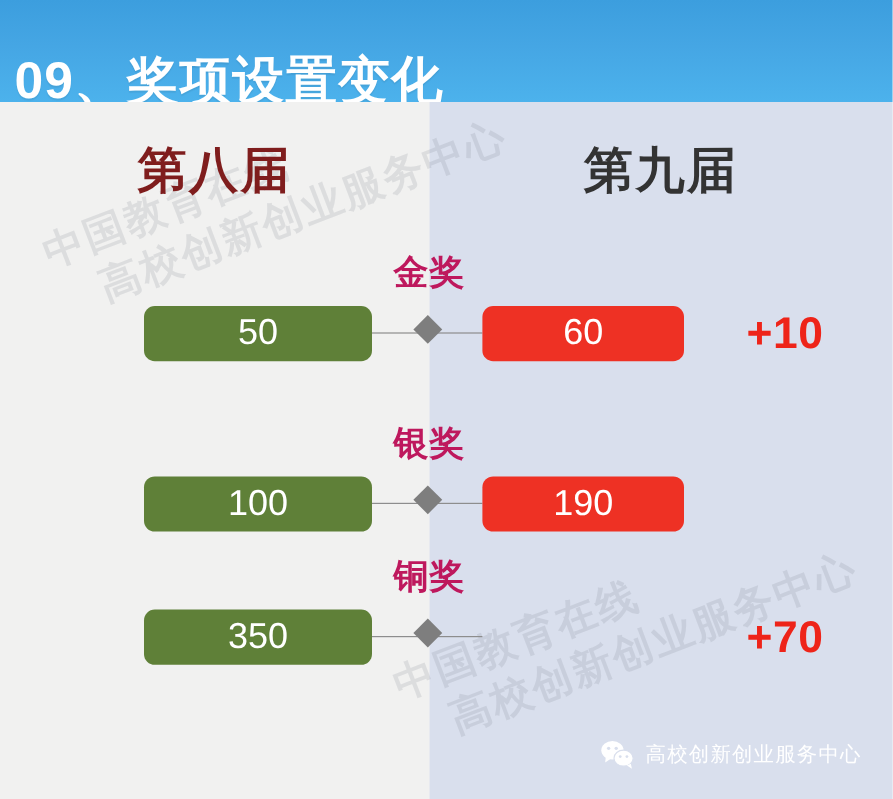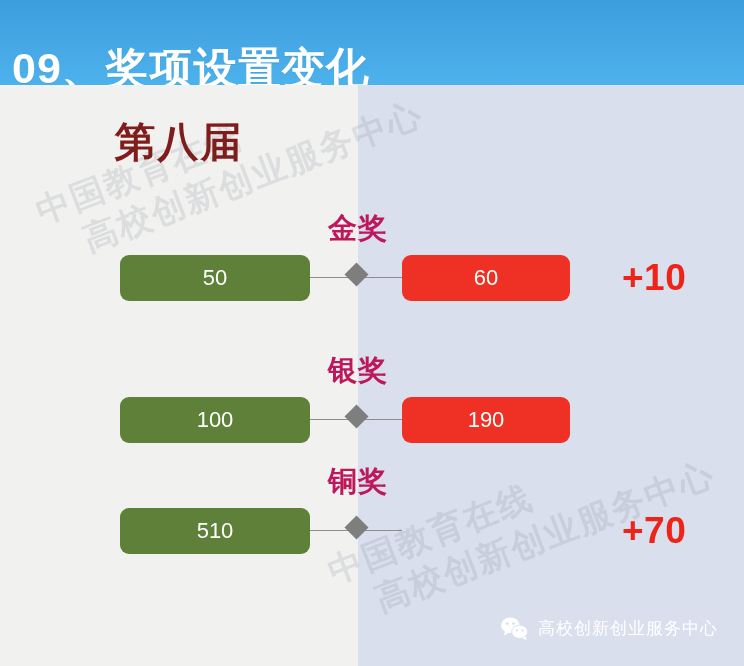--- a/index.html
+++ b/index.html
@@ -132,21 +132,21 @@
     line-height: 36px;
     z-index: 4;
   }
 
   .bar {
     position: absolute;
     top: 45px;
     height: 46px;
     border-radius: 9px;
     color: #ffffff;
-    font-size: 22px;
+    font-size: 30px;
     text-align: center;
     line-height: 46px;
     z-index: 3;
     box-sizing: border-box;
   }
   .bar-old {
     left: 120px;
     width: 190px;
     background: #5f8038;
   }
@@ -239,20 +239,21 @@
         <span>中国教育在线</span>
         <span class="wm-l2">高校创新创业服务中心</span>
       </div>
       <div class="wm wm-b">
         <span>中国教育在线</span>
         <span class="wm-l2">高校创新创业服务中心</span>
       </div>
     </div>
 
     <div class="col-head left-head">第八届</div>
+    <div class="col-head right-head">第九届</div>
 
     <div class="row row-gold">
       <div class="row-label">金奖</div>
       <div class="bar bar-old">50</div>
       <div class="connector">
         <div class="line"></div>
         <div class="diamond"></div>
       </div>
       <div class="bar bar-new">60</div>
       <div class="delta">+10</div>
@@ -263,21 +264,21 @@
       <div class="bar bar-old">100</div>
       <div class="connector">
         <div class="line"></div>
         <div class="diamond"></div>
       </div>
       <div class="bar bar-new">190</div>
     </div>
 
     <div class="row row-bronze">
       <div class="row-label">铜奖</div>
-      <div class="bar bar-old">510</div>
+      <div class="bar bar-old">350</div>
       <div class="connector">
         <div class="line"></div>
         <div class="diamond"></div>
       </div>
       <div class="delta">+70</div>
     </div>
 
   </div>
 
   <div class="wechat-badge">

